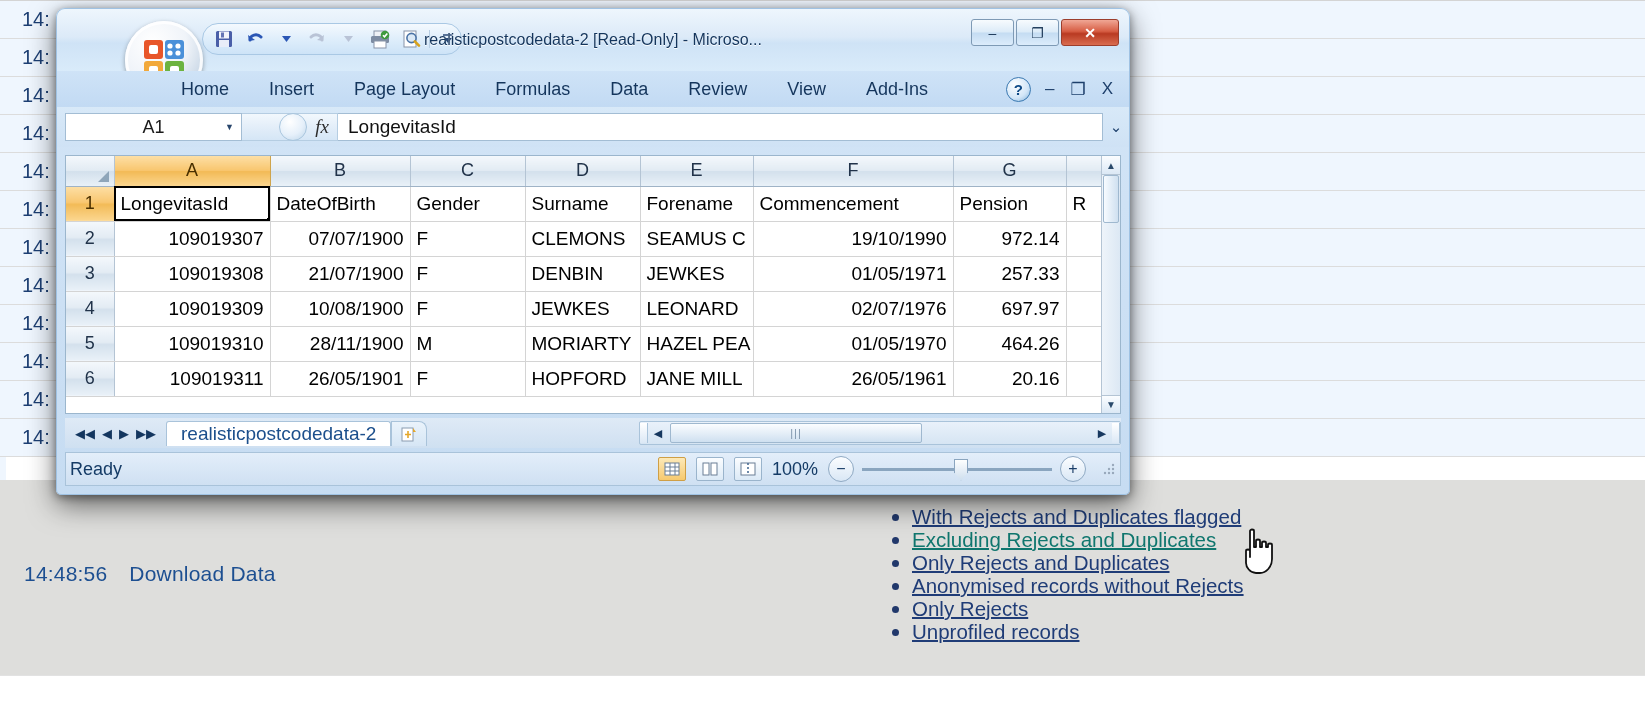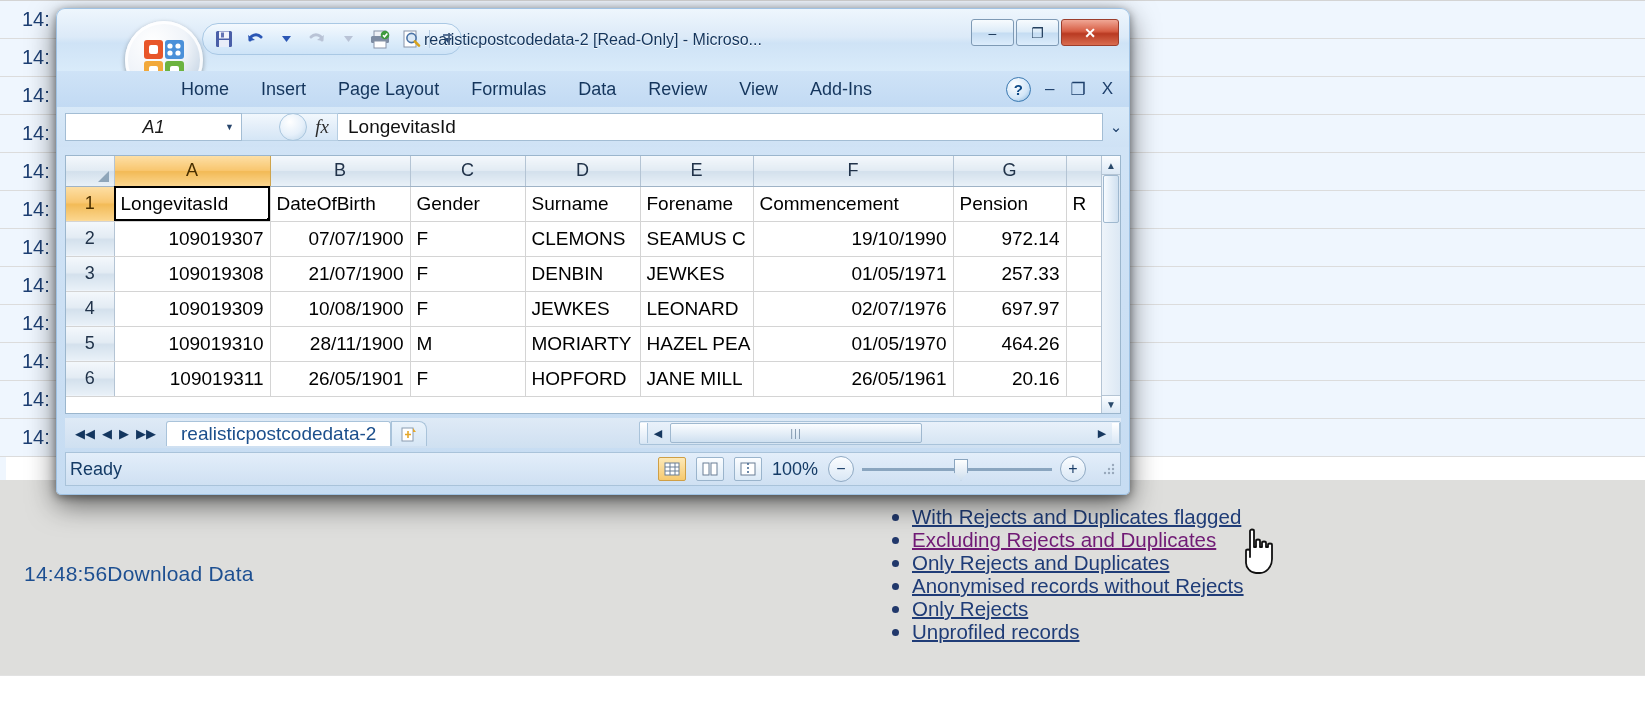--- a/index.html
+++ b/index.html
@@ -32,40 +32,40 @@
   #bottom-strip{
     position:absolute;left:0;top:675px;width:1645px;height:40px;background:#ffffff;
     border-top:1px solid #e2e2e2;
   }
 
   #download-line{
     position:absolute;left:24px;top:562px;
     font-size:21px;color:#1d4f91;letter-spacing:.2px;
     white-space:nowrap;
   }
-  #download-line .dl-time{}
+  #download-line .dl-time{margin-right:22px;}
 
   
   #link-list{
     position:absolute;left:878px;top:497px;
     margin:8px;padding:0 0 0 26px;list-style:none;
   }
   #link-list li{
     position:relative;height:23px;line-height:23px;
     font-size:20.5px;white-space:nowrap;
   }
   #link-list li::before{
     content:"";position:absolute;left:-20px;top:9px;
     width:7px;height:7px;border-radius:50%;background:#21386b;
   }
   #link-list a{
     color:#1f3c77;text-decoration:underline;
     text-underline-offset:1px;
   }
-  #link-list a.visited{color:#701a75;text-decoration:underline;}
+  #link-list a.visited{color:#0f766e;text-decoration:underline;}
 
   
   #hand-cursor{position:absolute;left:1238px;top:527px;width:40px;height:48px;}
 
   
   #excel-window{
     position:absolute;left:56px;top:8px;width:1072px;height:485px;
     border-radius:9px 9px 5px 5px;
     background:linear-gradient(180deg,#d4e6f7 0%,#cfe2f5 40%,#c6dcf2 100%);
     box-shadow:0 10px 28px rgba(0,0,0,.55), 0 2px 8px rgba(0,0,0,.4);
@@ -118,21 +118,21 @@
     background:linear-gradient(180deg,#f0a795 0%,#d75e44 45%,#b93a22 55%,#d96c4f 100%);
     color:#ffffff;font-weight:bold;
   }
 
   
   .ribbon-strip{
     position:absolute;left:0;top:62px;width:100%;height:36px;
     background:linear-gradient(180deg,#cfe3f7 0%,#c2daf3 100%);
     display:flex;align-items:center;
   }
-  .ribbon-tabs{display:flex;align-items:center;margin-left:108px;gap:0;}
+  .ribbon-tabs{display:flex;align-items:center;margin-left:108px;gap:8px;}
   .rtab{
     font-size:18px;color:#14355c;padding:4px 16px;cursor:pointer;white-space:nowrap;
   }
   .ribbon-right{margin-left:auto;display:flex;align-items:center;gap:12px;padding-right:14px;}
   .help-icon{
     width:23px;height:23px;border-radius:50%;
     background:radial-gradient(circle at 35% 30%,#ffffff,#d2e6f8 60%,#7fb0d8 100%);
     border:1px solid #3a78b0;color:#0f4a86;font-size:15px;font-weight:bold;
     display:flex;align-items:center;justify-content:center;cursor:pointer;
   }
@@ -140,21 +140,21 @@
 
   
   .formula-bar{
     position:absolute;left:0;top:98px;width:100%;height:40px;
     background:linear-gradient(180deg,#d8e9f8 0%,#cfe2f5 100%);
     display:flex;align-items:center;padding:0 0 0 8px;box-sizing:border-box;
   }
   .namebox{
     width:175px;height:26px;background:#ffffff;border:1px solid #a3bdd4;
     display:flex;align-items:center;justify-content:center;position:relative;
-    font-size:18px;color:#1a1a1a;font-style:italic;
+    font-size:18px;color:#1a1a1a;
   }
   .namebox .caret{position:absolute;right:7px;font-size:9px;color:#28456b;}
   .fx-zone{
     width:96px;height:28px;display:flex;align-items:center;justify-content:flex-end;
     gap:8px;padding-right:8px;box-sizing:border-box;
     background:linear-gradient(180deg,#f2f8fd 0%,#e3eef9 50%,#d5e6f6 100%);
     border:1px solid #b5cde2;border-left:none;border-radius:0 0 0 0;
   }
   .fx-round{
     width:26px;height:26px;border-radius:50%;

